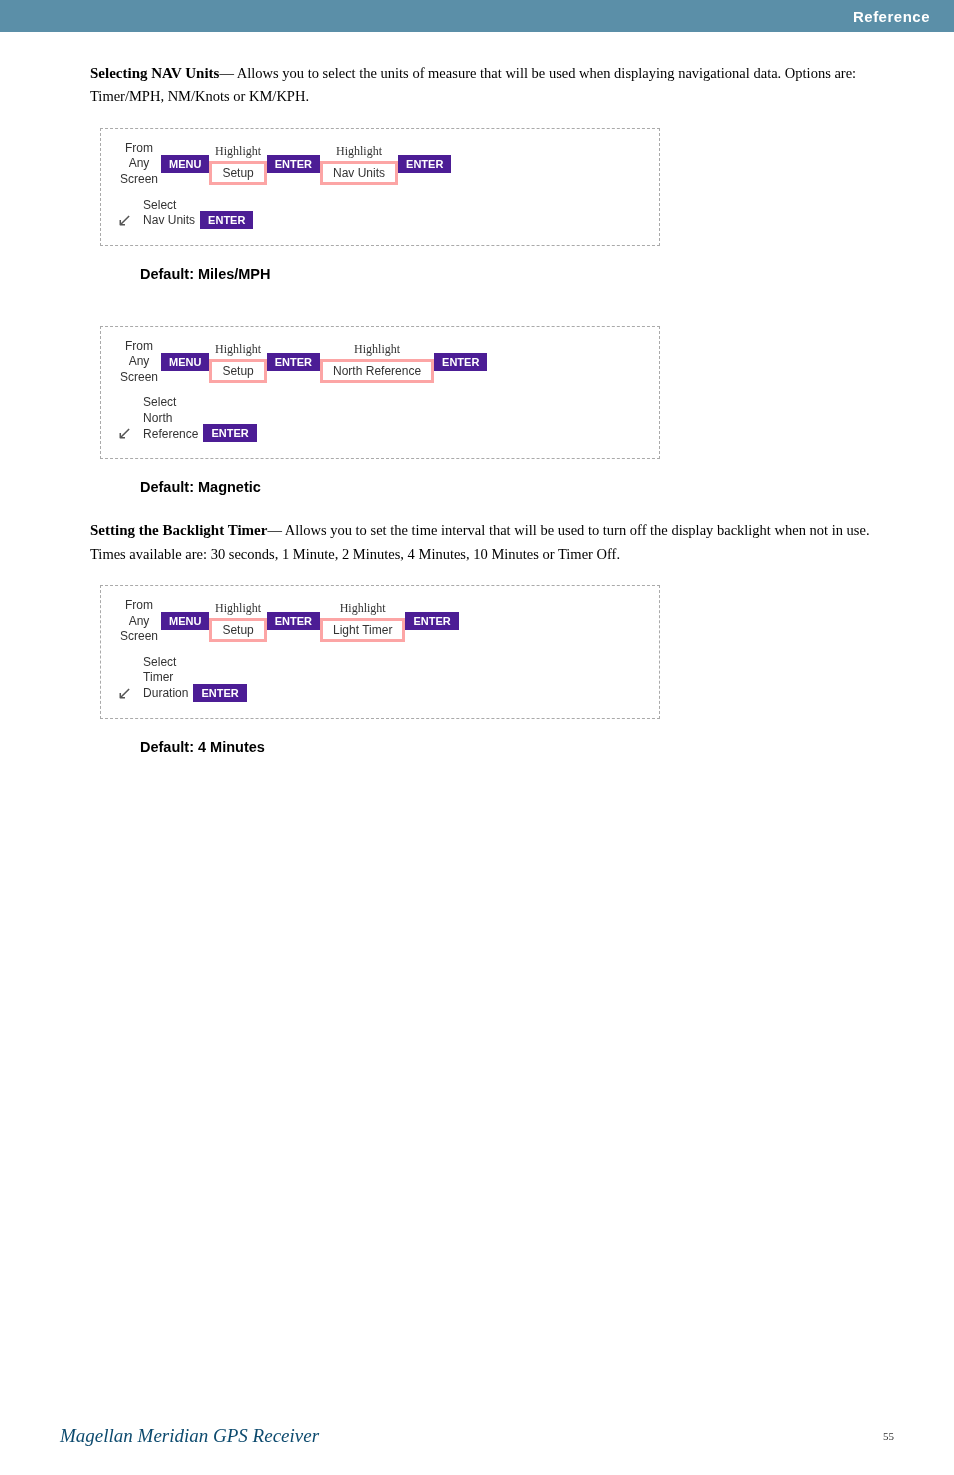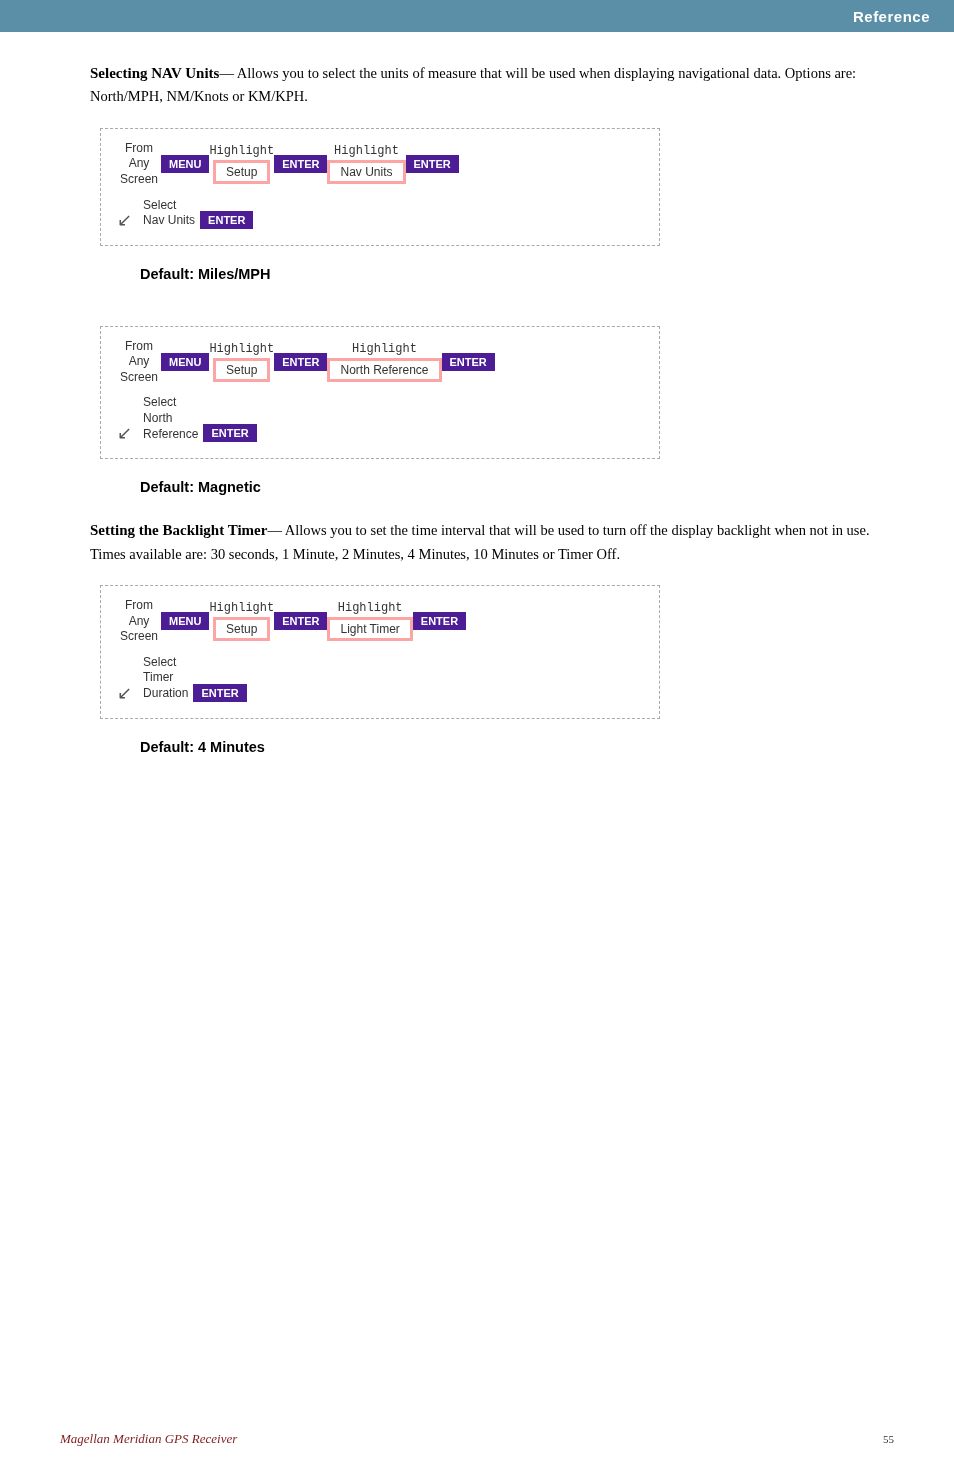--- a/index.html
+++ b/index.html
@@ -72,21 +72,21 @@
 
     .flow-step {
       display: flex;
       flex-direction: column;
       align-items: center;
       gap: 2px;
     }
 
     .step-top {
       font-size: 12px;
-      font-family: Liberation Mono, monospace;
+      font-family: Liberation Serif, serif;
       color: #333;
     }
     .step-box {
       border: 3px solid #fca5a5;
       padding: 2px 10px;
       font-size: 12px;
       font-family: Arial, sans-serif;
       color: #333;
       white-space: nowrap;
       background: #fff;
@@ -108,22 +108,22 @@
       bottom: 28px;
       left: 0;
       right: 0;
       display: flex;
       justify-content: space-between;
       padding: 0 60px;
       align-items: center;
     }
     .footer-brand {
       font-style: italic;
-      font-size: 13px;
-      color: #7f1d1d;
+      font-size: 19px;
+      color: #0c4a6e;
     }
     .footer-page {
       font-size: 11px;
       color: #333;
     }
 
     
     .diagram-svg-wrap {
       position: relative;
       margin: 20px 0 20px 40px;
@@ -162,21 +162,21 @@
 <body>
 
 <div class="header-bar">
   <span class="header-title">Reference</span>
 </div>
 
 <div class="content">
 
   <div class="section">
     <p class="section-body">
-      <span class="section-title">Selecting NAV Units</span><span>—</span><span> Allows you to select the units of measure that will be used when displaying navigational data.  Options are:  North/MPH, NM/Knots or KM/KPH.</span>
+      <span class="section-title">Selecting NAV Units</span><span>—</span><span> Allows you to select the units of measure that will be used when displaying navigational data.  Options are:  Timer/MPH, NM/Knots or KM/KPH.</span>
     </p>
 
     
     <div class="diagram-svg-wrap">
       <div class="dashed-box">
         <div class="flow-row-top">
           <div class="flow-label">From<br>Any<br>Screen</div>
           <span class="btn-black">MENU</span>
           <div class="flow-step">
             <span class="step-top">Highlight</span>

